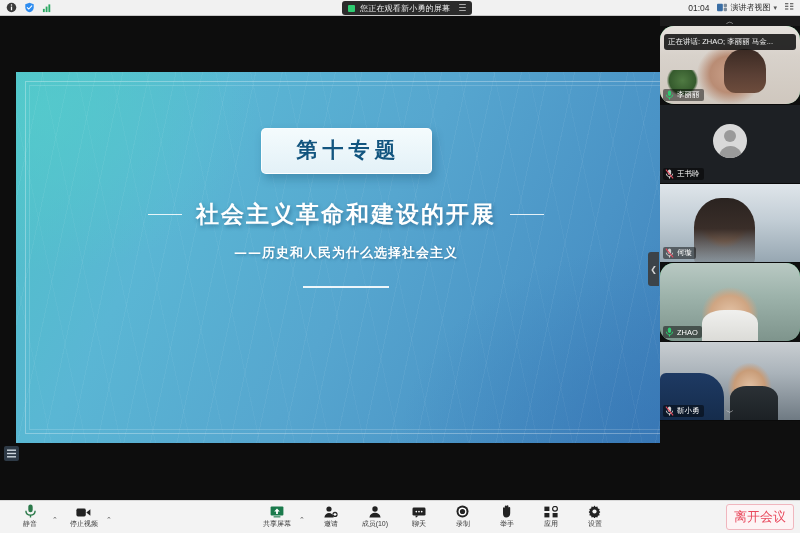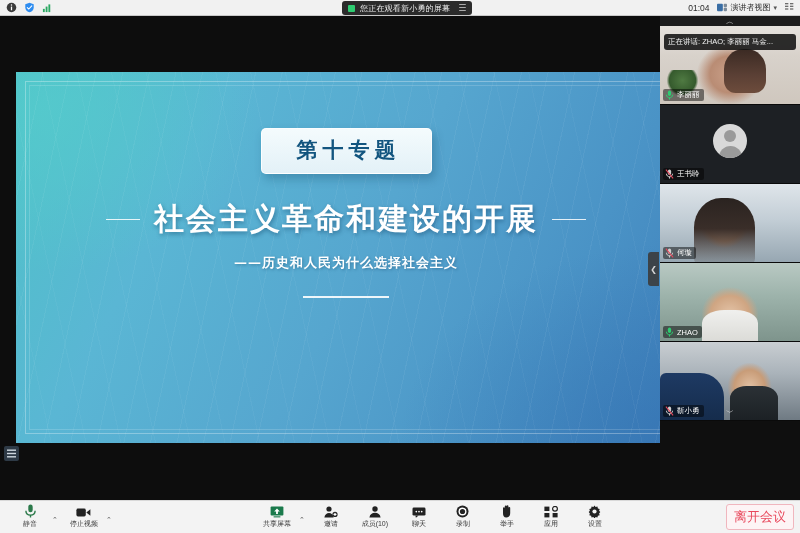--- a/index.html
+++ b/index.html
@@ -80,21 +80,21 @@
     font-family: "DejaVu Serif", "Liberation Serif", serif;
     font-size: 21px; font-weight: 700; color: #12557f;
     letter-spacing: 5px; text-indent: 5px; white-space: nowrap;
   }
   .title-row {
     display: flex; align-items: center; gap: 14px; margin-top: 25px;
   }
   .title-rule { width: 34px; height: 1.5px; background: rgba(255,255,255,.85); }
   .main-title {
     font-family: "DejaVu Serif", "Liberation Serif", serif;
-    font-size: 30px; font-weight: 700; color: #ffffff;
+    font-size: 23px; font-weight: 700; color: #ffffff;
     letter-spacing: 2px; white-space: nowrap;
     text-shadow: 1px 2px 4px rgba(9,55,90,.45);
   }
   .subtitle {
     margin-top: 14px;
     font-family: "DejaVu Serif", "Liberation Serif", serif;
     font-size: 13px; font-weight: 700; color: #ffffff;
     letter-spacing: 1px; white-space: nowrap;
     text-shadow: 1px 1px 3px rgba(9,55,90,.4);
   }
@@ -120,21 +120,21 @@
     background: #0f0f0f;
   }
   .strip-up {
     height: 10px; display: flex; align-items: center; justify-content: center;
     color: #b9b9b9; font-size: 8px; background: #1c1c1c;
   }
   .tile {
     position: relative; width: 140px; height: 79px; overflow: hidden;
     background: #1d2024; border-bottom: 1px solid #0a0a0a;
   }
-  .tile.active { box-shadow: inset 0 0 0 2px #36c06a; }
+  .tile.active { box-shadow: inset 0 0 0 2px #36c06a; border-radius: 14px; }
   .tile-name {
     position: absolute; left: 3px; bottom: 3px; z-index: 6;
     display: flex; align-items: center; gap: 3px;
     background: rgba(0,0,0,.48); border-radius: 2px; padding: 1px 4px 1px 2px;
     font-size: 7.5px; color: #ffffff; white-space: nowrap;
   }
   .mic { width: 9px; height: 10px; display: block; }
   .av-chip { width: 9px; height: 9px; border-radius: 1.5px; background: #e8762b;
              display: flex; align-items: center; justify-content: center; }
   .av-chip svg { display: block; }

